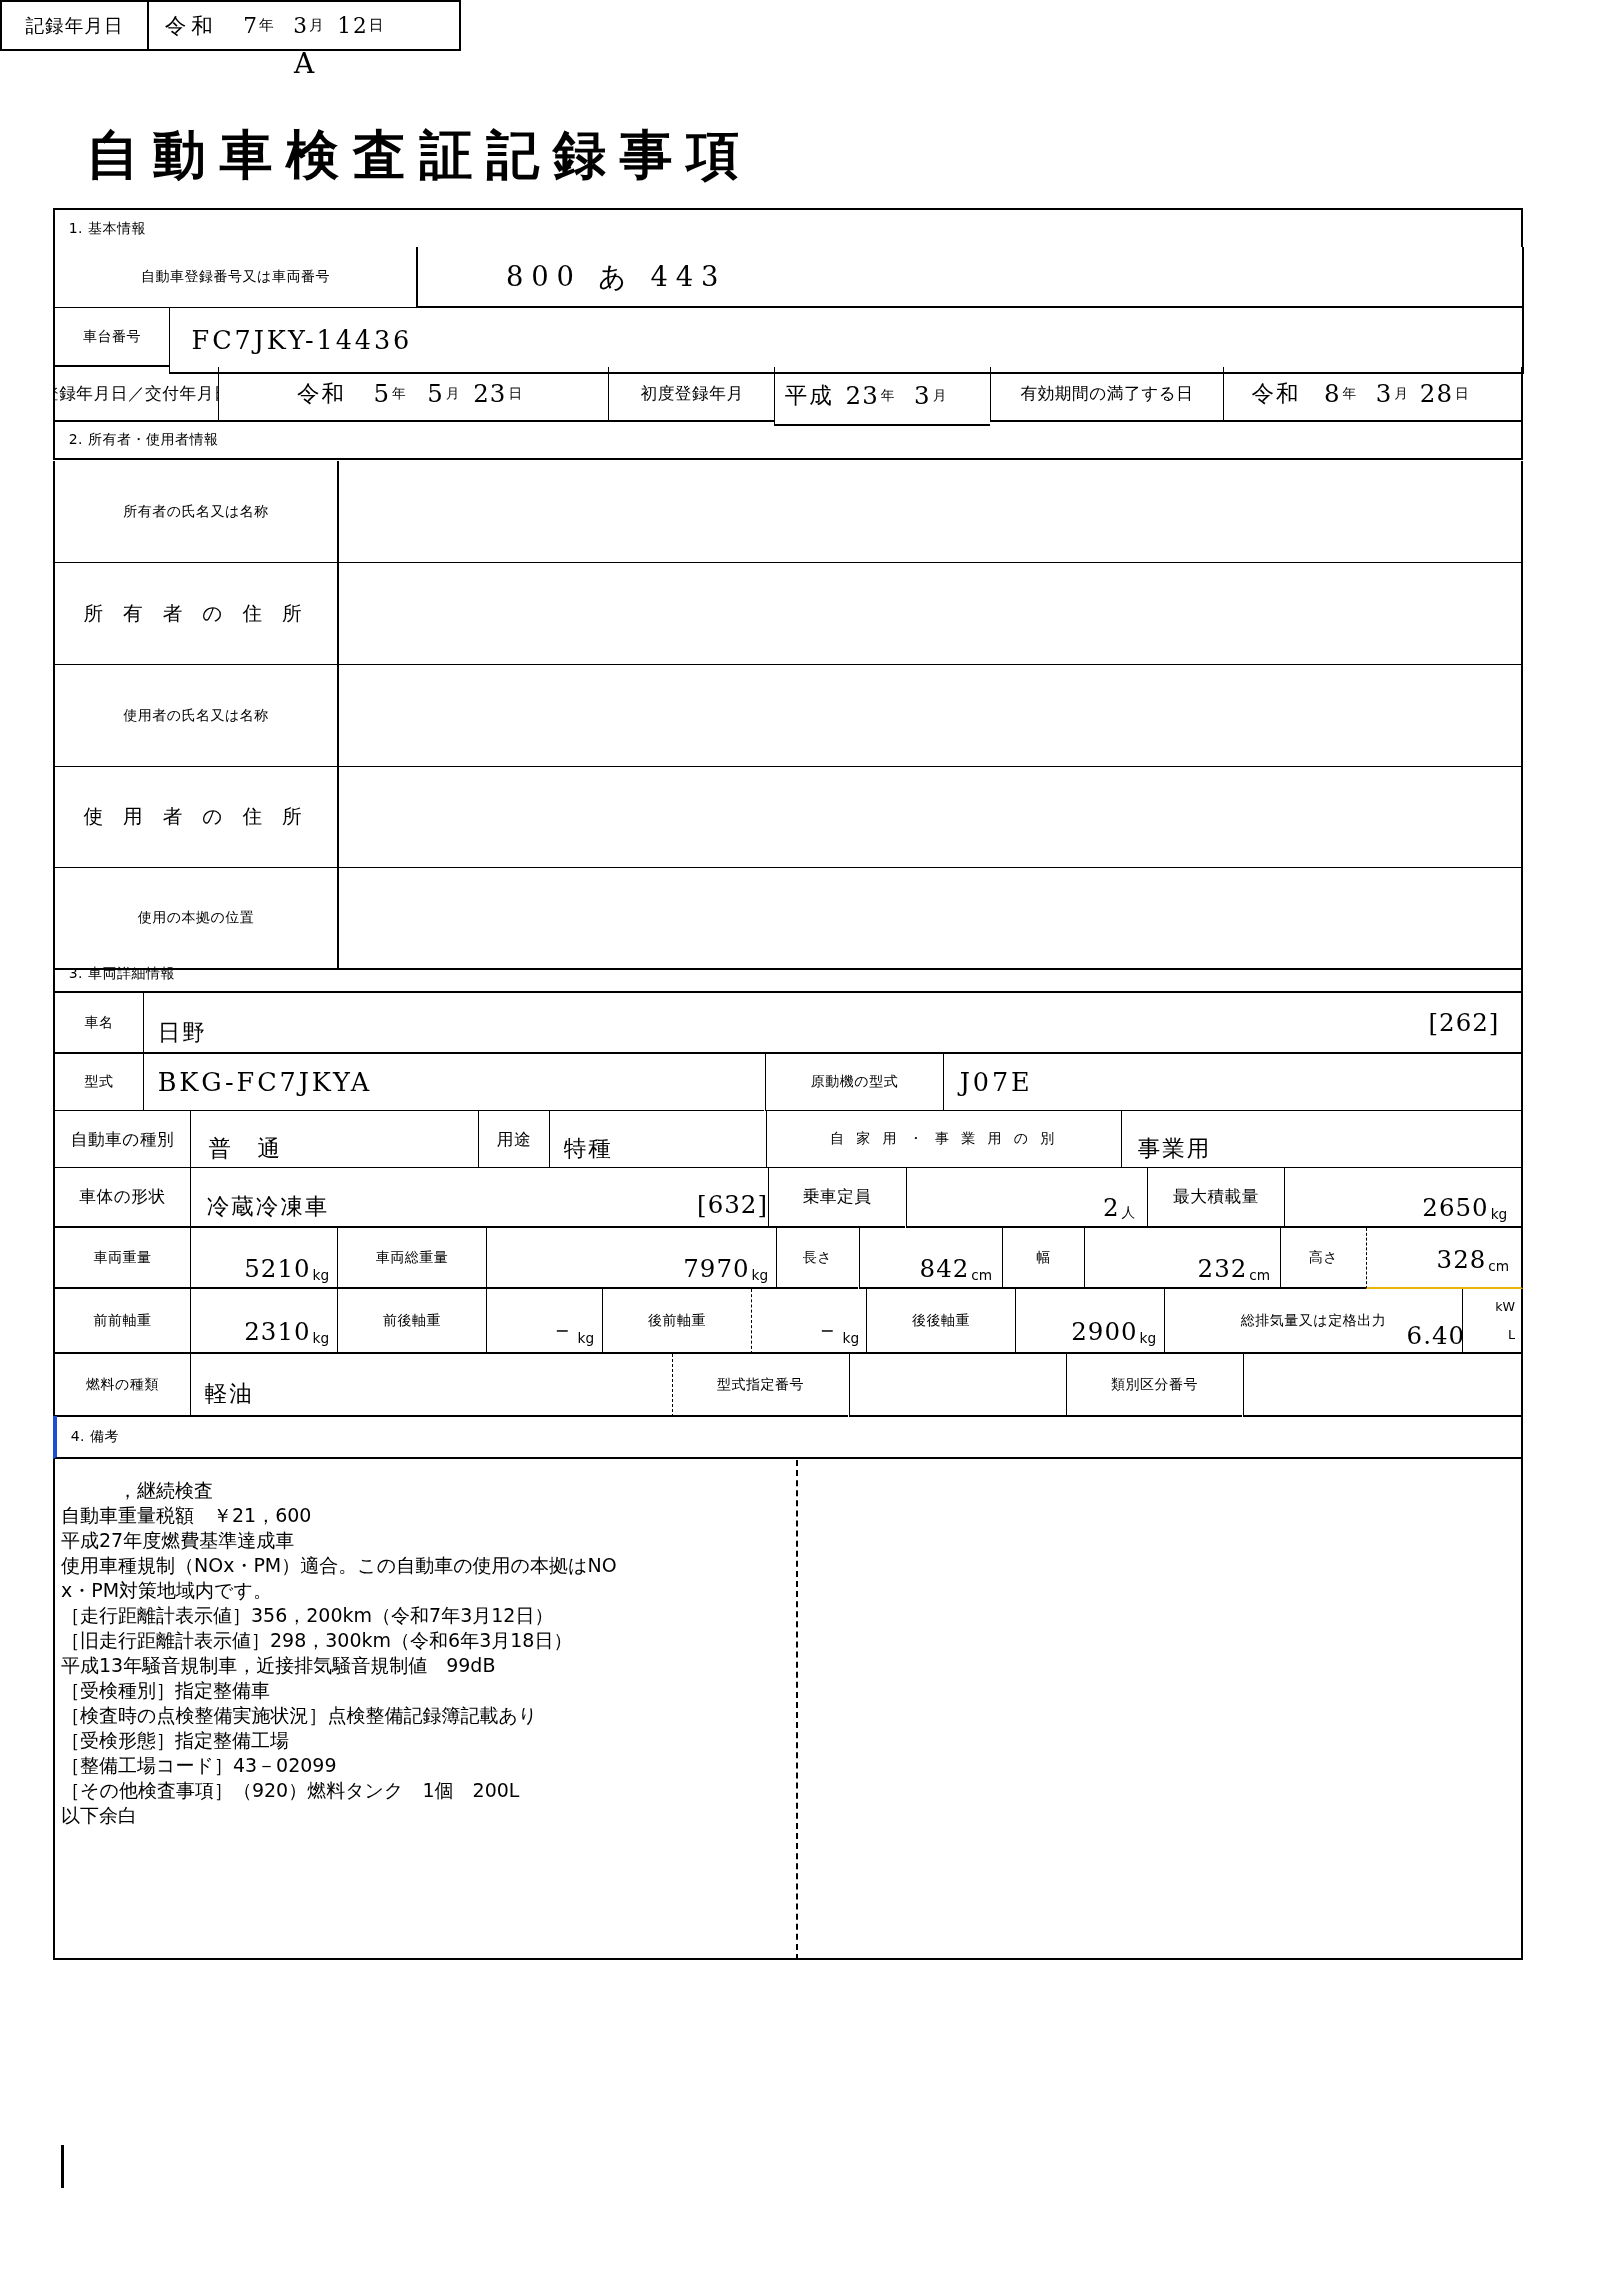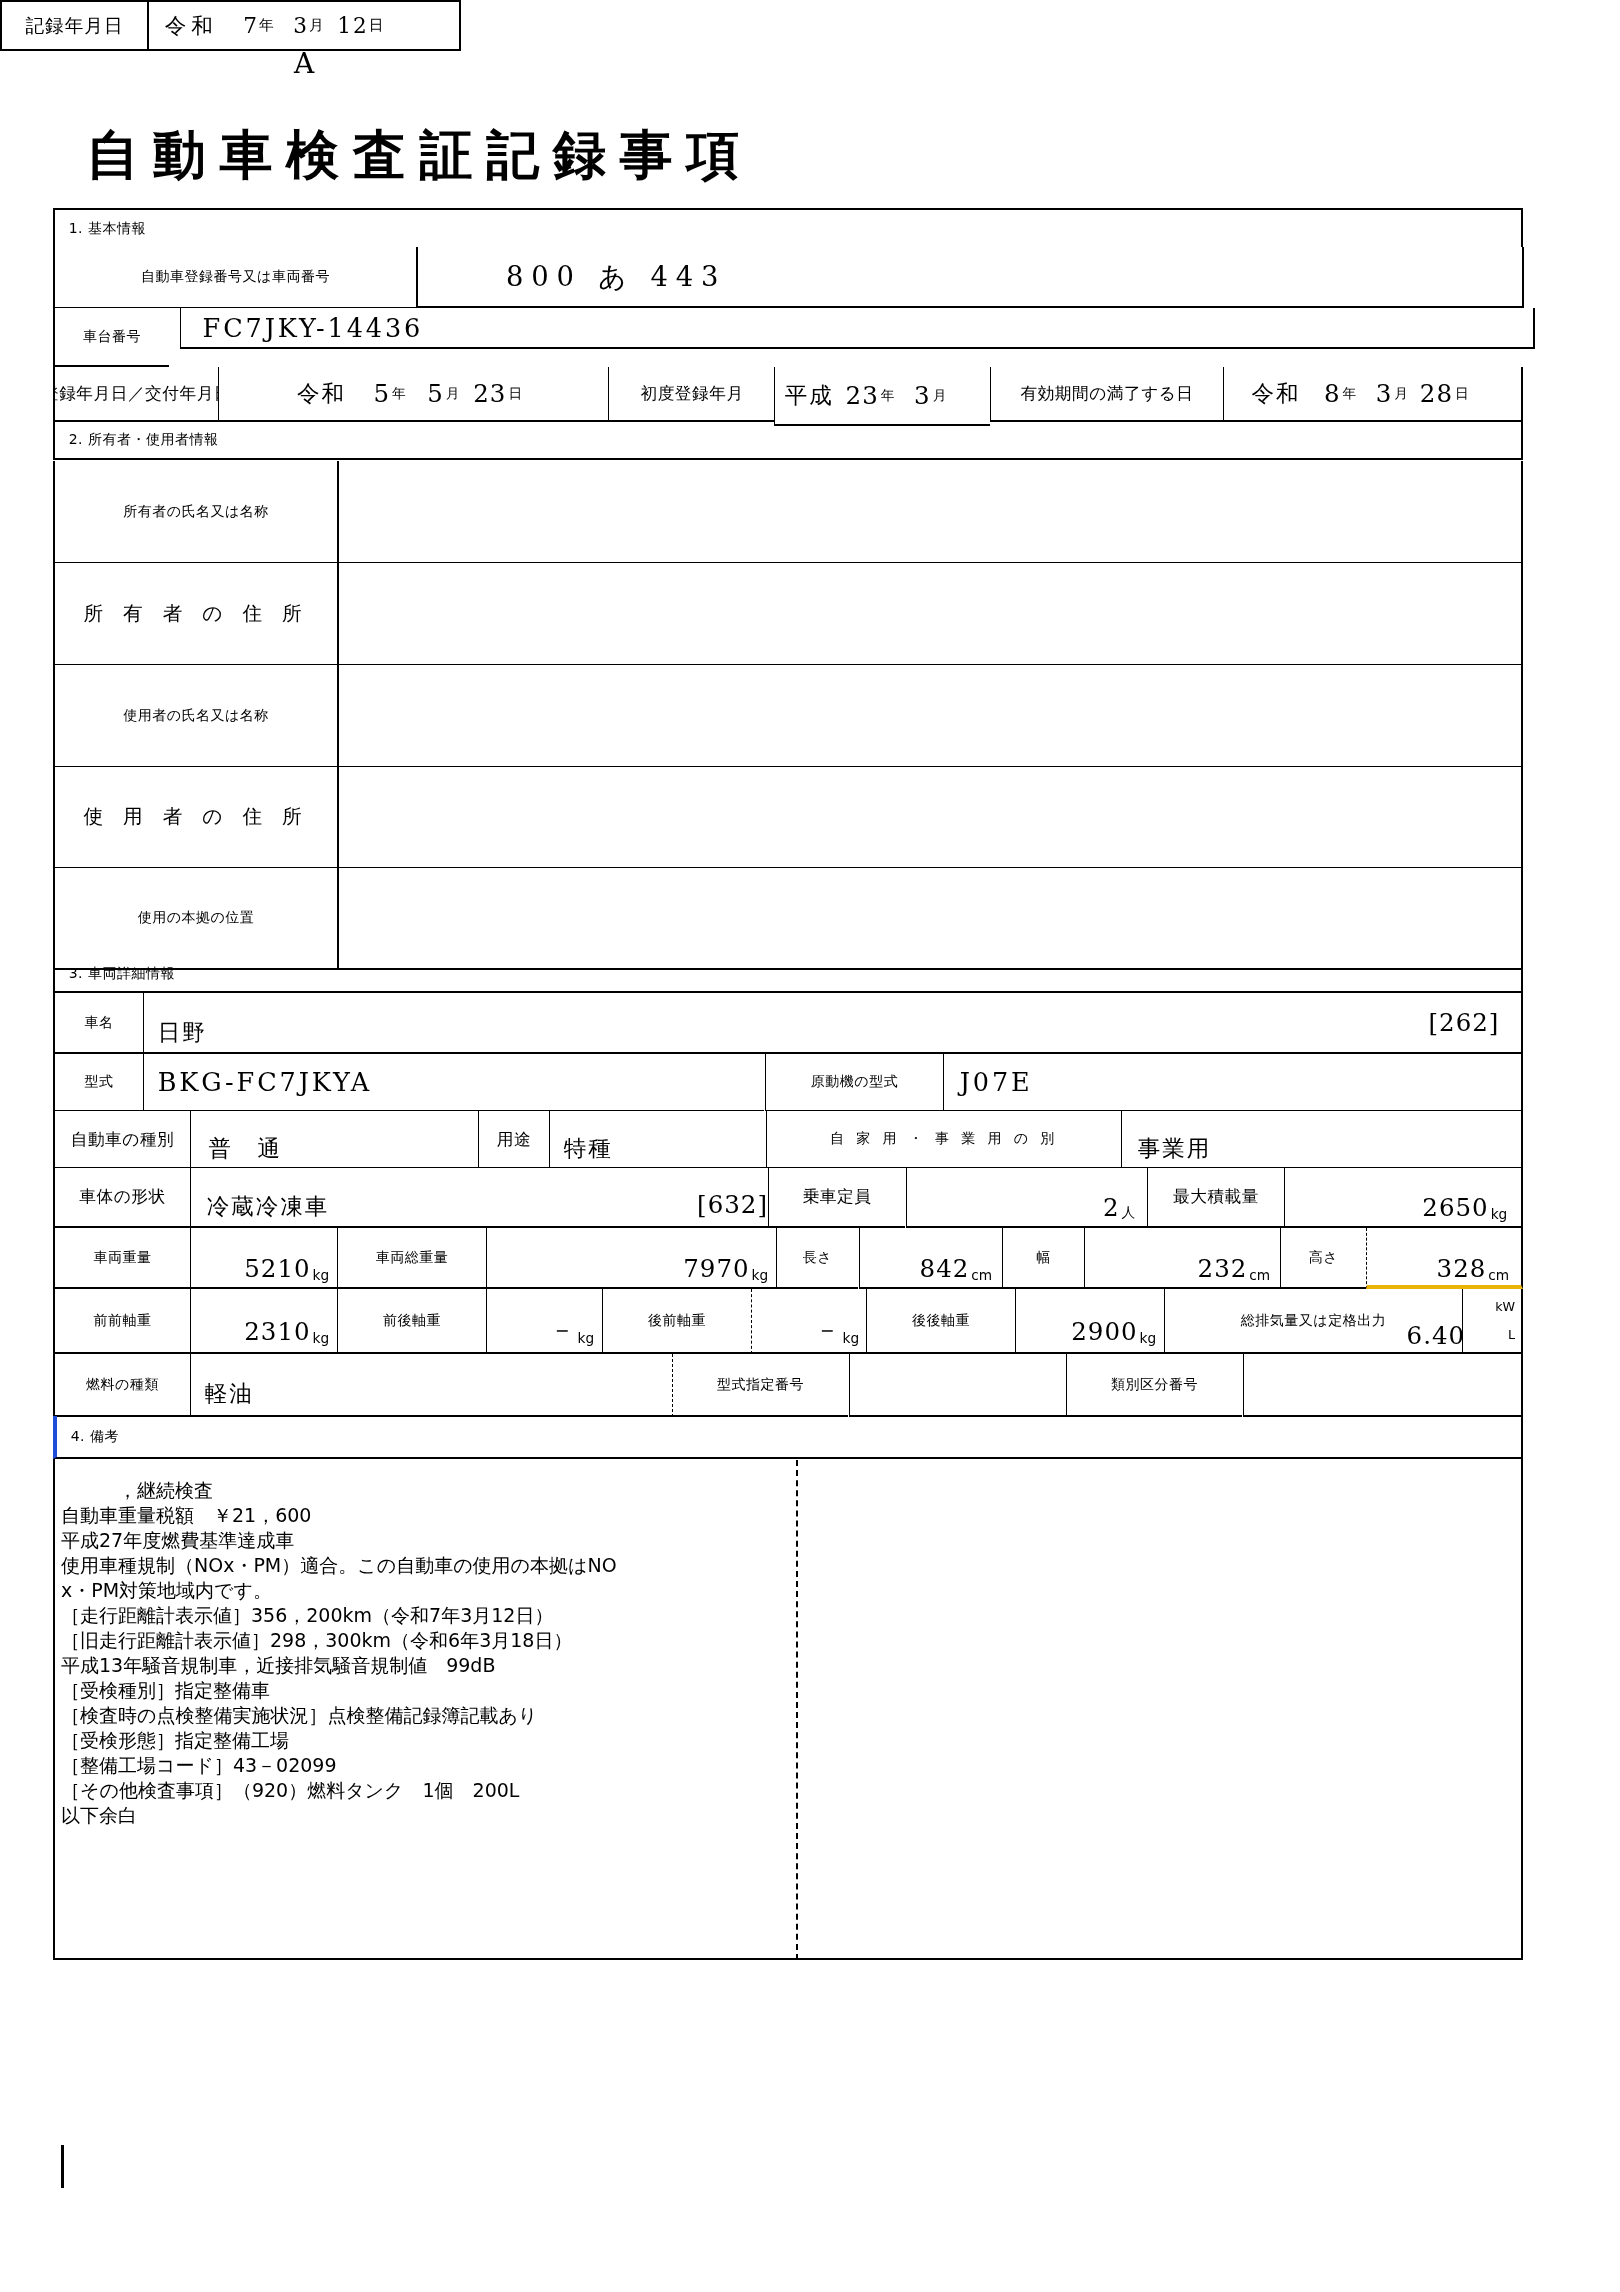--- a/index.html
+++ b/index.html
@@ -156,21 +156,21 @@
   </div>
 
   <div class="abs" id="doc-title">自動車検査証記録事項</div>
 
   <div class="cell lblL t-lab sec-head" style="left:53px; top:208px; width:1470px; height:39px; border-top:2px solid #000; border-left:2px solid #000; border-right:2px solid #000;">1. 基本情報</div>
 
   <div class="cell lbl t-lab" style="left:53px; top:247px; width:363px; height:61px; border-left:2px solid #000; border-bottom:1px solid #000;">自動車登録番号又は車両番号</div>
   <div class="cell val t-plate" style="left:416px; top:247px; width:1108px; height:61px; border-left:2px solid #000; border-right:2px solid #000; border-bottom:2px solid #000; padding-left:88px;">800 あ 443</div>
 
   <div class="cell lbl t-lab" style="left:53px; top:308px; width:116px; height:59px; border-left:2px solid #000; border-bottom:2px solid #000;">車台番号</div>
-  <div class="cell val t-val" style="left:180px; top:308px; width:1355px; height:41px; border-left:1px solid #000; border-right:2px solid #000; border-bottom:2px solid #000; padding-left:21.6px;">FC7JKY-14436</div>
+  <div class="cell val t-val" style="left:169px; top:308px; width:1355px; height:66px; border-left:1px solid #000; border-right:2px solid #000; border-bottom:2px solid #000; padding-left:21.6px;">FC7JKY-14436</div>
 
   <div class="cell lbl t-lab-sm" style="left:53px; top:367px; width:165px; height:55px; border-left:2px solid #000; border-bottom:2px solid #000;">登録年月日／交付年月日</div>
   <div class="cell val" style="left:218px; top:367px; width:390px; height:55px; border-left:1px solid #000; border-bottom:2px solid #000; padding-left:78px;">
     <span class="jpdate-era t-val-jp">令和</span>
     <span style="display:inline-block;width:27.4px"></span>
     <span class="t-num">5</span>
     <span class="t-unit">年</span>
     <span style="display:inline-block;width:21.6px"></span>
     <span class="t-num">5</span>
     <span class="t-unit">月</span>
@@ -267,21 +267,21 @@
   <div class="cell valR" style="left:859px; top:1228px; width:143px; height:61px; border-left:1px solid #000; border-bottom:2px solid #000; padding-right:9.8px; align-items:flex-end; padding-bottom:3.9px;">
     <span class="t-num">842</span>
     <span class="t-unit">cm</span>
   </div>
   <div class="cell lbl t-lab" style="left:1002px; top:1228px; width:82px; height:61px; border-left:1px solid #000; border-bottom:2px solid #000;">幅</div>
   <div class="cell valR" style="left:1084px; top:1228px; width:196px; height:61px; border-left:1px solid #000; border-bottom:2px solid #000; padding-right:9.8px; align-items:flex-end; padding-bottom:3.9px;">
     <span class="t-num">232</span>
     <span class="t-unit">cm</span>
   </div>
   <div class="cell lbl t-lab" style="left:1280px; top:1228px; width:86px; height:61px; border-left:1px solid #000; border-bottom:2px solid #000;">高さ</div>
-  <div class="cell valR" style="left:1366px; top:1228px; width:157px; height:61px; border-left:1px dashed #000; border-right:2px solid #000; border-bottom:4px solid #eab308; padding-right:11.8px; align-items:flex-end; padding-bottom:2px;">
+  <div class="cell valR" style="left:1366px; top:1228px; width:157px; height:61px; border-left:1px dashed #000; border-right:2px solid #000; border-bottom:2px solid #eab308; padding-right:11.8px; align-items:flex-end; padding-bottom:13px;">
     <span class="t-num">328</span>
     <span class="t-unit">cm</span>
   </div>
 
   <div class="cell lbl t-lab" style="left:53px; top:1289px; width:137px; height:65px; border-left:2px solid #000; border-bottom:2px solid #000;">前前軸重</div>
   <div class="cell valR" style="left:190px; top:1289px; width:147px; height:65px; border-left:1px solid #000; border-bottom:2px solid #000; padding-right:7.8px; align-items:flex-end; padding-bottom:5.9px;">
     <span class="t-num">2310</span>
     <span class="t-unit">kg</span>
   </div>
   <div class="cell lbl t-lab" style="left:337px; top:1289px; width:149px; height:65px; border-left:1px solid #000; border-bottom:2px solid #000;">前後軸重</div>

